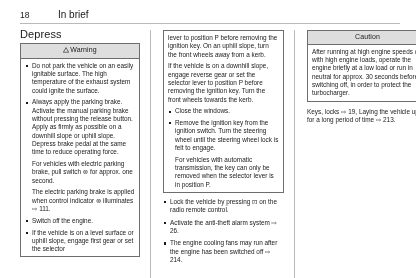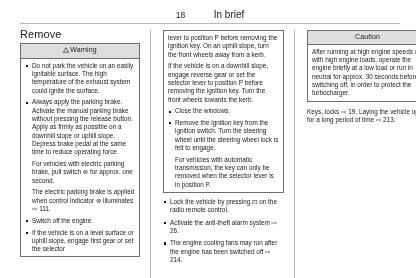--- a/index.html
+++ b/index.html
@@ -23,21 +23,20 @@
     padding: 9px 16px 0 20px;
   }
 
   
   .page-header {
     display: flex;
     align-items: baseline;
     height: 13px;
     font-size: 8.5px;
     color: #1a1a1a;
-    justify-content: center;
   }
   .page-number {
     width: 38px;
     flex: 0 0 38px;
     font-size: 8.5px;
   }
   .page-chapter {
     font-size: 10px;
   }
   .header-rule {
@@ -160,21 +159,21 @@
 
   <div class="page-header">
     <span class="page-number">18</span>
     <span class="page-chapter">In brief</span>
   </div>
   <div class="header-rule"></div>
 
   <div class="columns">
 
     <div class="col col-left">
-      <h2 class="section-title">Remove</h2>
+      <h2 class="section-title">Depress</h2>
 
       <div class="notice-box">
         <div class="notice-head">
           <span class="warn-tri">
             <svg width="6" height="6" viewBox="0 0 10 10">
               <path d="M5 1 L9.4 8.8 L0.6 8.8 Z" fill="none" stroke="#1a1a1a" stroke-width="1"></path>
             </svg>
           </span><span>Warning</span>
         </div>
         <div class="notice-body">

